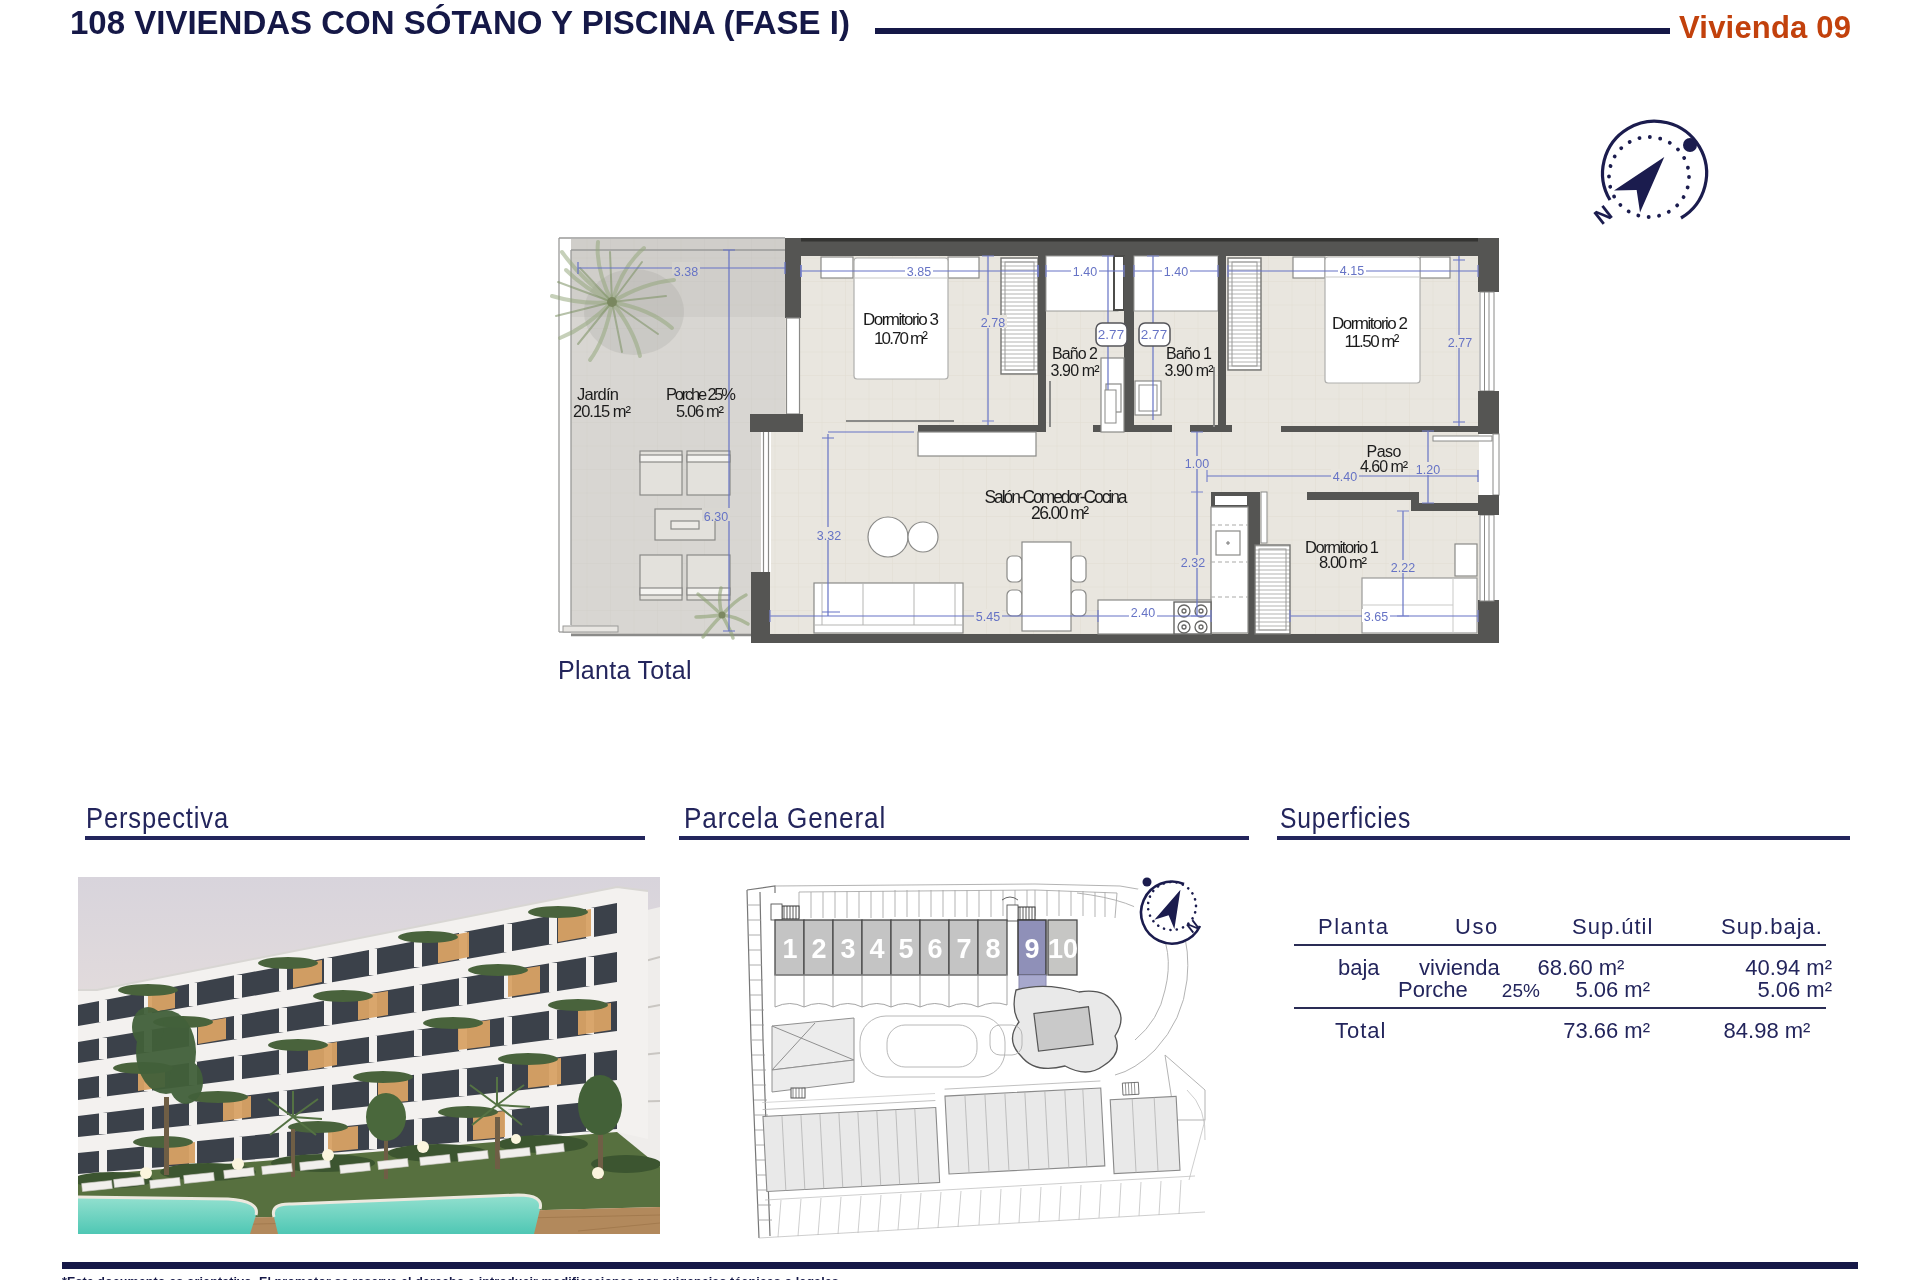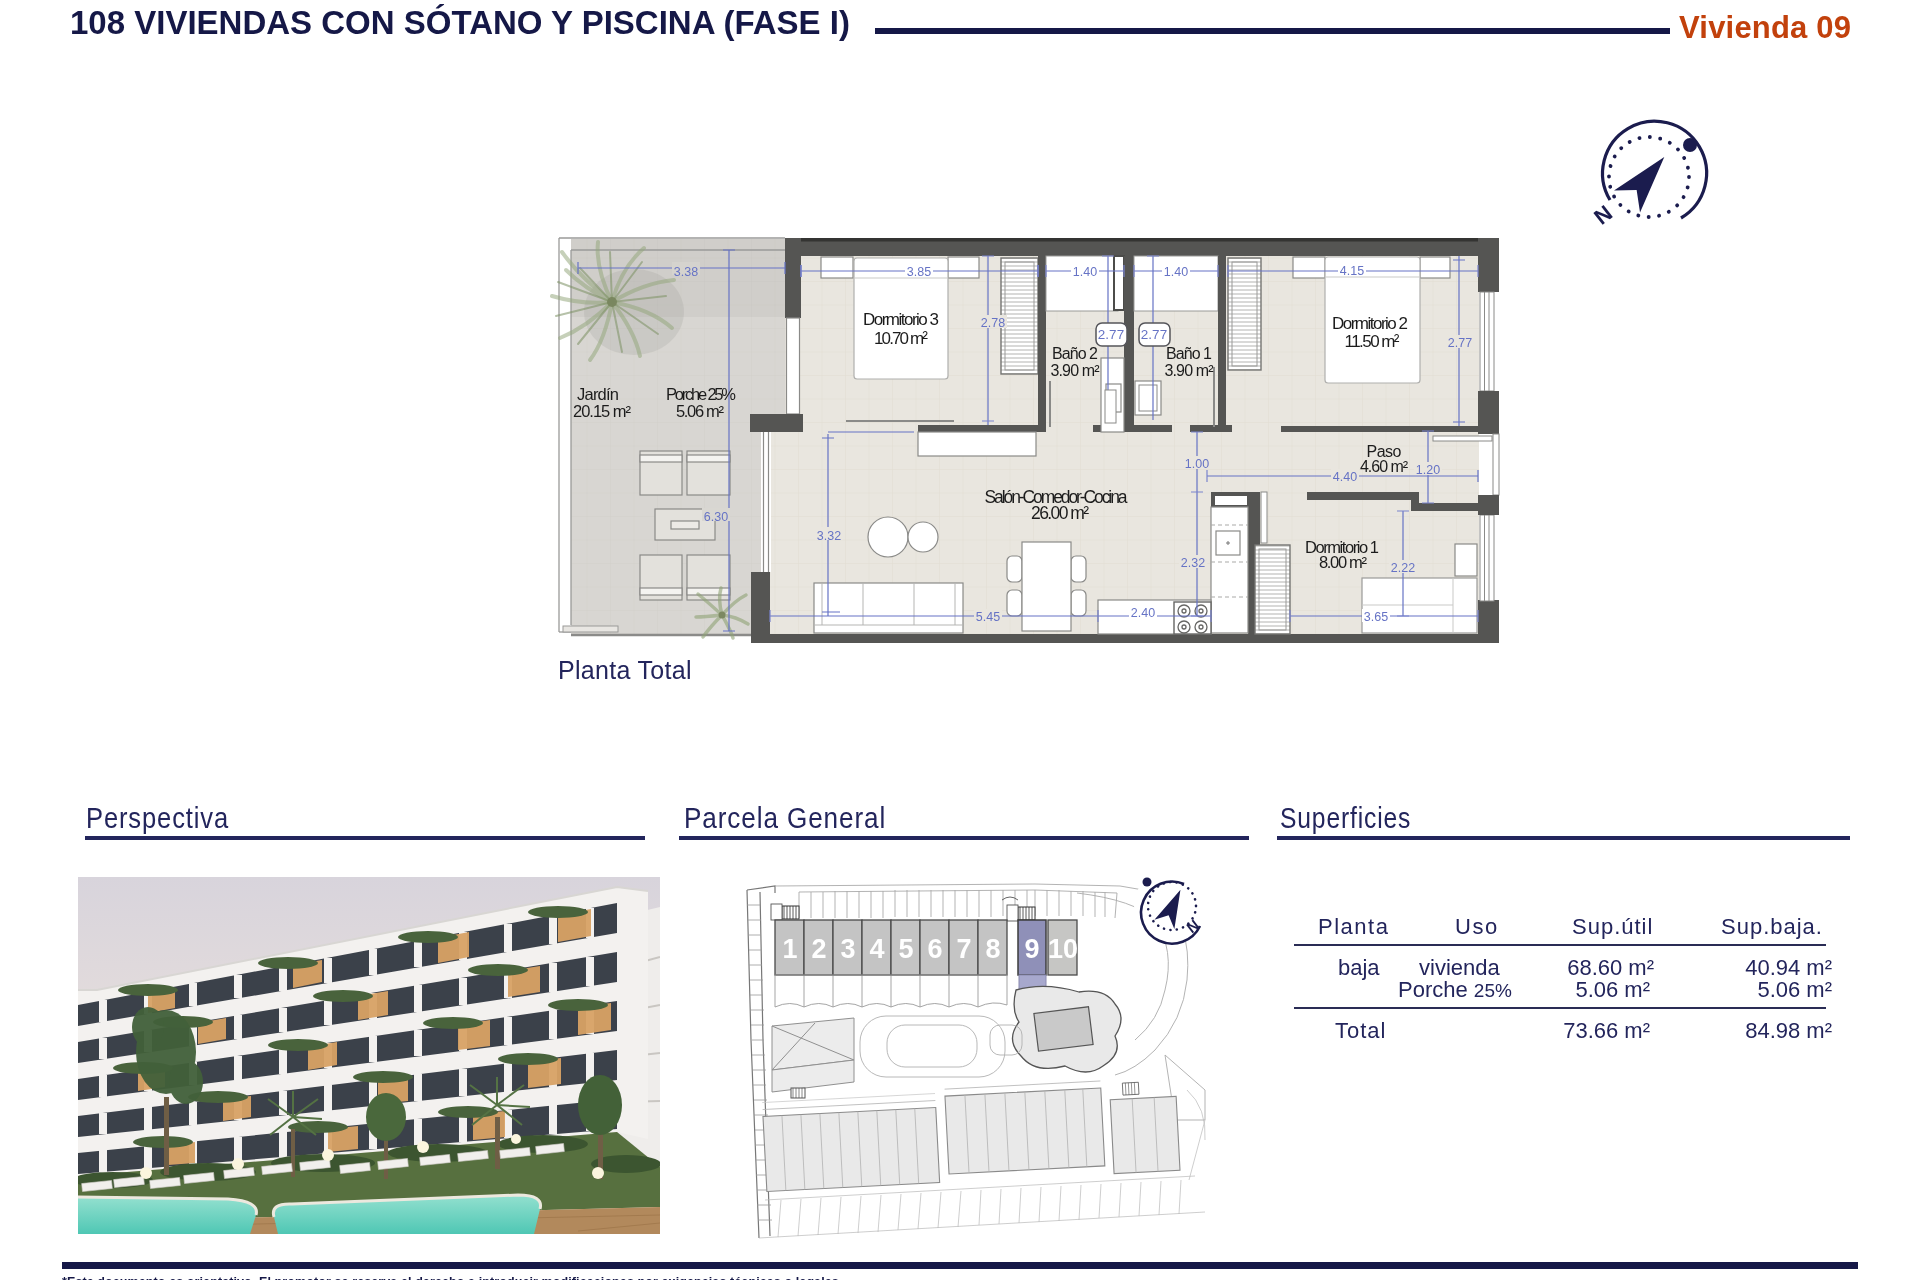--- a/index.html
+++ b/index.html
@@ -399,29 +399,29 @@
 <div class="secline" style="left:1277px;top:836px;width:573px;"></div>
 
 <div class="abs navy" style="left:1294px;top:900px;width:540px;font-size:22px;color:#23255c;">
   <div class="abs" style="left:24px;top:14px;letter-spacing:1.5px;">Planta</div>
   <div class="abs" style="left:161px;top:14px;letter-spacing:1.5px;">Uso</div>
   <div class="abs" style="left:278px;top:14px;letter-spacing:1px;">Sup.útil</div>
   <div class="abs" style="left:427px;top:14px;letter-spacing:1px;">Sup.baja.</div>
   <div class="abs" style="left:0px;top:44px;width:532px;height:2px;background:#2a2c55;"></div>
   <div class="abs" style="left:44px;top:55px;">baja</div>
   <div class="abs" style="left:125px;top:55px;">vivienda</div>
-  <div class="abs" style="left:230px;top:55px;width:130px;text-align:right;">68.60 m²</div>
+  <div class="abs" style="left:222px;top:55px;width:130px;text-align:center;">68.60 m²</div>
   <div class="abs" style="left:408px;top:55px;width:130px;text-align:right;">40.94 m²</div>
-  <div class="abs" style="left:104px;top:77px;">Porche <span style="font-size:19px;">25%</span></div>
+  <div class="abs" style="left:104px;top:77px;">Porche <span style="font-size:19px;margin-left:28px;">25%</span></div>
   <div class="abs" style="left:226px;top:77px;width:130px;text-align:right;">5.06 m²</div>
   <div class="abs" style="left:408px;top:77px;width:130px;text-align:right;">5.06 m²</div>
   <div class="abs" style="left:0px;top:107px;width:532px;height:2px;background:#2a2c55;"></div>
   <div class="abs" style="left:41px;top:118px;letter-spacing:1px;">Total</div>
   <div class="abs" style="left:226px;top:118px;width:130px;text-align:right;">73.66 m²</div>
-  <div class="abs" style="left:408px;top:118px;width:130px;text-align:right;">84.98 m²</div>
+  <div class="abs" style="left:408px;top:118px;width:130px;text-align:center;">84.98 m²</div>
 </div>
 
 <svg class="abs" style="left:78px;top:877px;" width="582" height="357" viewBox="0 0 582 357">
   <defs>
     <linearGradient id="sky" x1="0" y1="0" x2="0" y2="1">
       <stop offset="0" stop-color="#d8d4dc"></stop>
       <stop offset="0.6" stop-color="#e9e0dc"></stop>
       <stop offset="1" stop-color="#f4e9da"></stop>
     </linearGradient>
     <linearGradient id="poolg" x1="0" y1="0" x2="0" y2="1">

